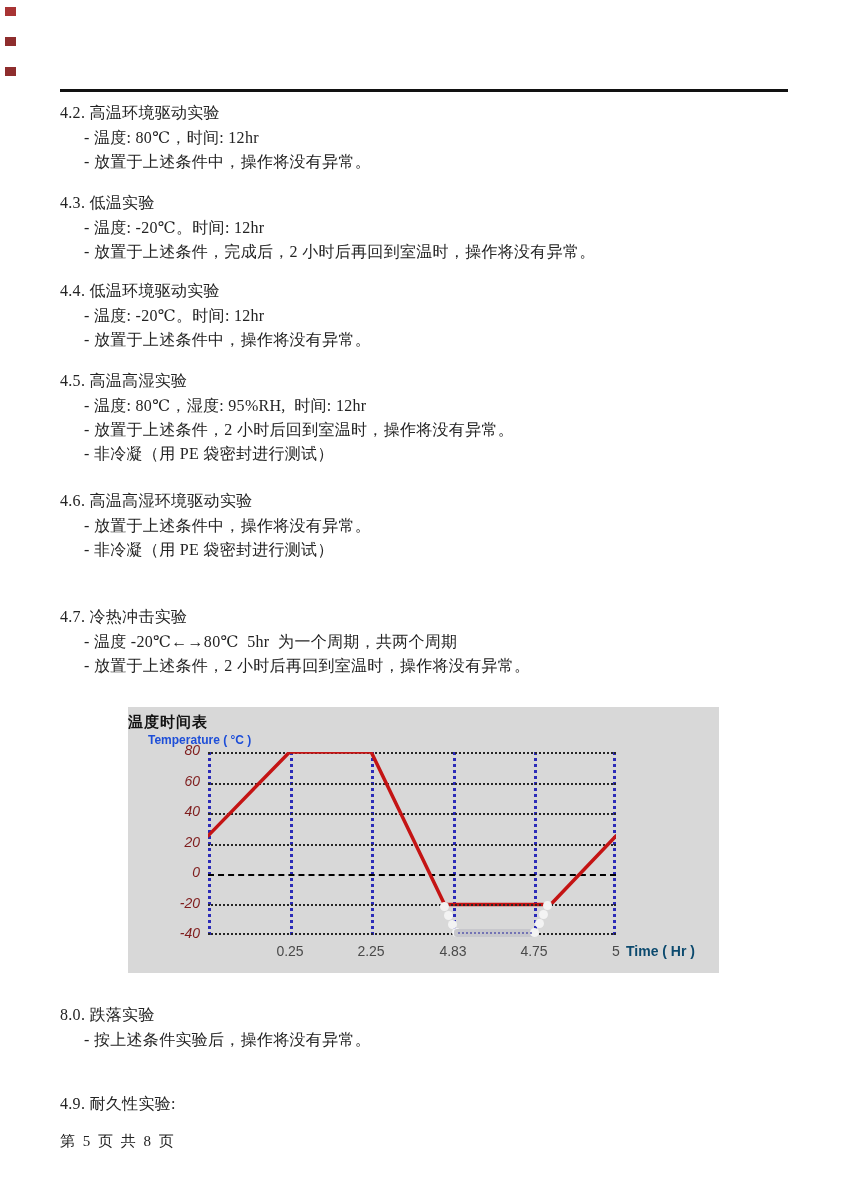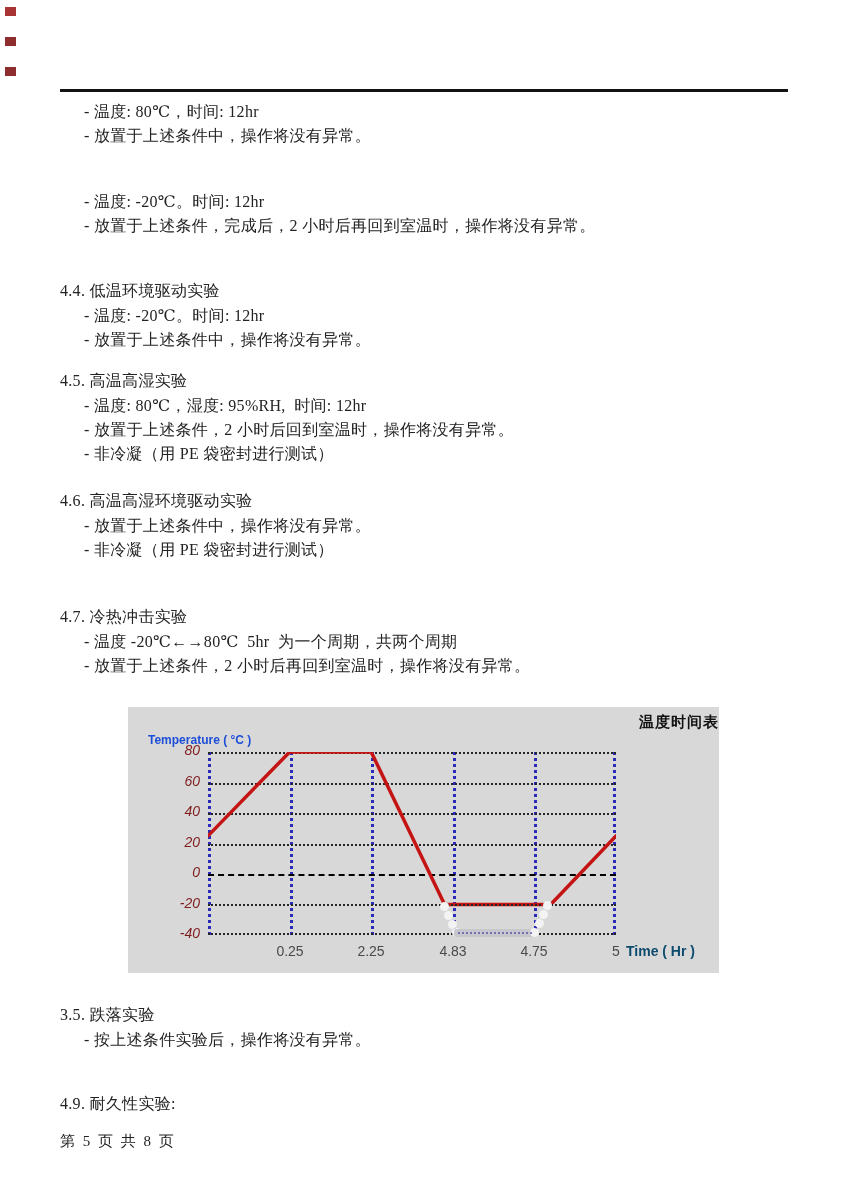--- a/index.html
+++ b/index.html
@@ -17,21 +17,21 @@
   
   .sec{position:absolute;left:60px;font-size:16px;letter-spacing:.3px;}
   .sec .h{line-height:26px;white-space:pre;}
   .sec .b{line-height:24px;padding-left:24px;white-space:pre;}
   .footer{position:absolute;left:60px;top:1132px;font-size:15px;letter-spacing:2px;}
   
   #chart-panel{
     position:absolute;left:128px;top:707px;width:591px;height:266px;background:#d8d8d8;
     font-family:"Liberation Sans","DejaVu Sans",sans-serif;
   }
-  #chart-title{position:absolute;left:0;top:6px;width:100%;text-align:right;
+  #chart-title{position:absolute;left:0;top:6px;width:100%;text-align:left;
     font-size:15px;font-weight:bold;color:#111;letter-spacing:1px;}
   #y-axis-label{position:absolute;left:20px;top:26px;font-size:12px;font-weight:bold;color:#1d4ed8;}
   #x-axis-label{position:absolute;left:498px;top:236px;font-size:14px;font-weight:bold;color:#0c4a6e;}
   #plot{position:absolute;left:80px;top:45px;width:408px;height:183px;}
   .grid-h{position:absolute;left:0;width:408px;height:0;border-top:2px dotted #262626;z-index:1;}
   .grid-h.zero{border-top:2px dashed #000;}
   .grid-h.over{z-index:3;}
   .grid-v{position:absolute;top:0;height:183px;width:0;border-left:3px dotted #2b2bb8;z-index:1;}
   #line-svg{position:absolute;left:0;top:0;z-index:2;}
   .ytick{position:absolute;left:8px;width:64px;text-align:right;font-size:14px;color:#7f1d1d;z-index:1;font-style:italic;}
@@ -46,25 +46,27 @@
 
 <div id="page">
 
   <div class="corner-mark m0"></div>
   <div class="corner-mark m1"></div>
   <div class="corner-mark m2"></div>
 
   <div class="header-rule"></div>
 
   <div class="sec" style="top:100px">
+    <div class="h">4.2. 高温环境驱动实验</div>
     <div class="b">- 温度: 80℃，时间: 12hr</div>
     <div class="b">- 放置于上述条件中，操作将没有异常。</div>
   </div>
 
   <div class="sec" style="top:190px">
+    <div class="h">4.3. 低温实验</div>
     <div class="b">- 温度: -20℃。时间: 12hr</div>
     <div class="b">- 放置于上述条件，完成后，2 小时后再回到室温时，操作将没有异常。</div>
   </div>
 
   <div class="sec" style="top:278px">
     <div class="h">4.4. 低温环境驱动实验</div>
     <div class="b">- 温度: -20℃。时间: 12hr</div>
     <div class="b">- 放置于上述条件中，操作将没有异常。</div>
   </div>
 
@@ -133,21 +135,21 @@
       <div class="ghost-band"></div>
       <div class="ghost-band-dashes"></div>
       <div class="ghost-dot" style="left:322px;top:176px"></div>
       <div class="ghost-dot" style="left:327px;top:167px"></div>
       <div class="ghost-dot" style="left:331px;top:158px"></div>
       <div class="ghost-dot" style="left:335px;top:149px"></div>
     </div>
   </div>
 
   <div class="sec" style="top:1002px">
-    <div class="h">3.5. 跌落实验</div>
+    <div class="h">8.0. 跌落实验</div>
     <div class="b">- 按上述条件实验后，操作将没有异常。</div>
   </div>
 
   <div class="sec" style="top:1091px">
     <div class="h">4.9. 耐久性实验:</div>
   </div>
 
   <div class="footer">第 5 页 共 8 页</div>
 
 </div>

